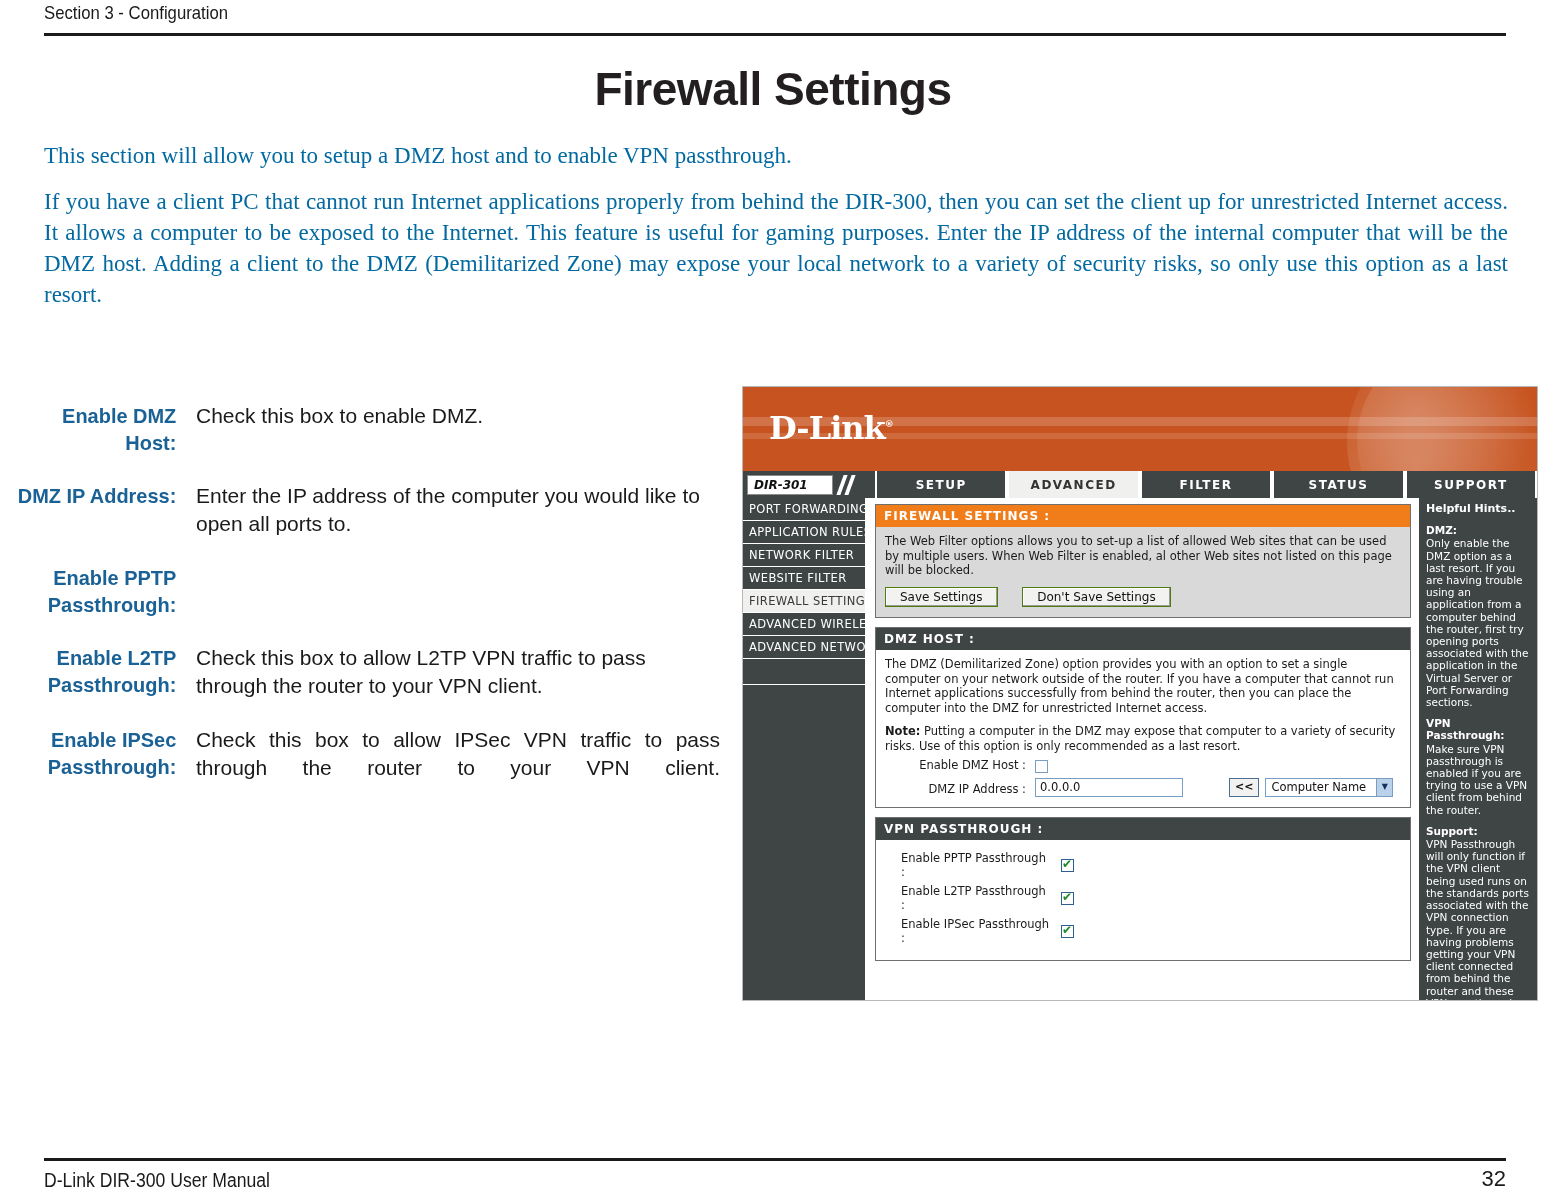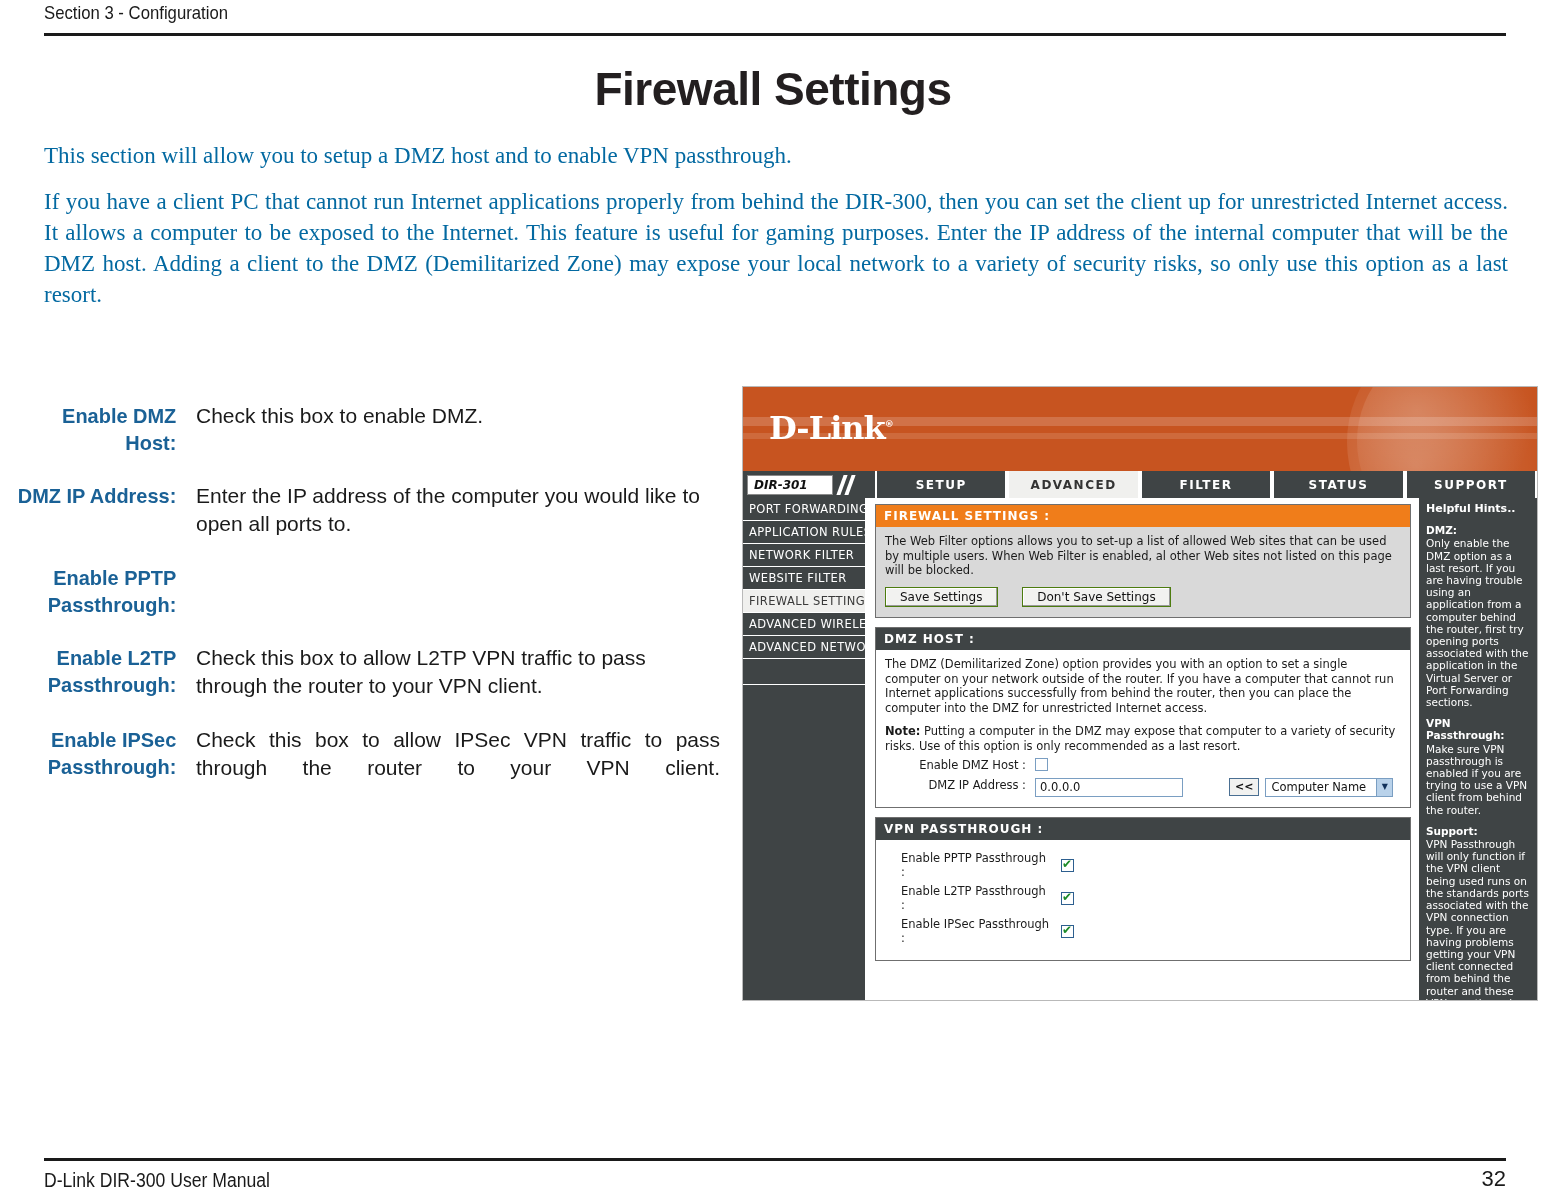--- a/index.html
+++ b/index.html
@@ -154,21 +154,21 @@
   .btnrow { margin-top:9px; }
   .ui-btn {
     display:inline-block; background:#f2f2f0; border:1px solid #4d7c0f;
     font-size:12px; padding:2px 14px; margin-right:21px;
     box-shadow:inset -1px -1px 0 #9a9a9a, inset 1px 1px 0 #ffffff;
     font-family:"DejaVu Sans", sans-serif; color:#111;
   }
 
   .note b { font-weight:bold; }
 
-  .fieldrow { display:flex; align-items:flex-start; margin-top:5px; }
+  .fieldrow { display:flex; align-items:flex-end; margin-top:5px; }
   .fieldrow .flabel {
     width:150px; flex:0 0 150px; text-align:right; font-size:11.5px;
     padding-right:9px; color:#1b1b1b;
   }
   .cbox {
     width:13px; height:13px; border:1px solid #7a9ec2; background:#fff;
     display:inline-block;
   }
   .cbox.checked { position:relative; border:1px solid #2d5f8f;}
   .cbox.checked::after {

